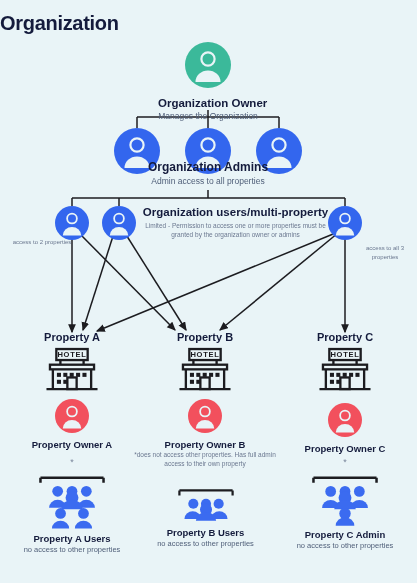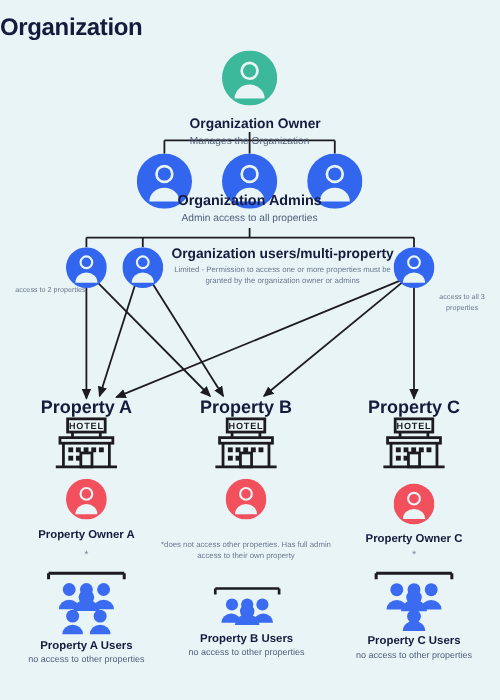--- a/index.html
+++ b/index.html
@@ -92,21 +92,21 @@
     color: #7a869c;
     text-align: center;
   }
   .ou-title {
     font-size: 11.5px;
     font-weight: bold;
     color: #141b3c;
     white-space: nowrap;
   }
   .prop-title {
-    font-size: 15px;
+    font-size: 11px;
     font-weight: bold;
     color: #141b3c;
     white-space: nowrap;
   }
   .owner-title {
     font-size: 9.5px;
     font-weight: bold;
     color: #141b3c;
     white-space: nowrap;
   }
@@ -322,20 +322,21 @@
     </svg>
   </div>
   <div class="node" style="left:155px; top:399px; width:100px;">
     <span class="avatar">
       <svg width="34" height="34" viewBox="0 0 46 46">
         <circle cx="23" cy="23" r="23" fill="#f2505d"></circle>
         <circle cx="23" cy="17" r="6.6" fill="none" stroke="#e9f4f7" stroke-width="2.4"></circle>
         <path d="M10.5,40 a12.5,11.5 0 0 1 25,0 z" fill="#e9f4f7"></path>
       </svg>
     </span>
+    <div class="owner-title" style="margin-top:2px;">Property Owner B</div>
   </div>
   <div class="note-small" style="position:absolute; left:126px; top:450px; width:158px;">*does not access other properties. Has full admin access to their own property</div>
   <div class="node" style="left:148px; top:486px; width:115px;">
     <svg width="76" height="38" viewBox="0 0 120 56" style="display:block; margin:0 auto;">
       <g stroke="#1c1c20" stroke-width="3.5" fill="none">
         <path d="M18,5 L18,13 M18,5 L102,5 M102,5 L102,13"></path>
       </g>
       <g fill="#3b6bf0">
         <circle cx="40" cy="26" r="8"></circle>
         <circle cx="60" cy="26" r="8"></circle>
@@ -396,17 +397,17 @@
         <circle cx="60" cy="24" r="7.5"></circle>
         <circle cx="80" cy="24" r="7.5"></circle>
         <path d="M28,47 a12,11 0 0 1 24,0 z"></path>
         <path d="M68,47 a12,11 0 0 1 24,0 z"></path>
         <circle cx="60" cy="33" r="9"></circle>
         <path d="M45,49 a15,13 0 0 1 30,0 z"></path>
         <circle cx="60" cy="55" r="8"></circle>
         <path d="M47,72 a13,12 0 0 1 26,0 z"></path>
       </g>
     </svg>
-    <div class="group-label" style="margin-top:3px;">Property C Users</div>
+    <div class="group-label" style="margin-top:3px;">Property C Admin</div>
     <div class="group-sub" style="margin-top:1px;">no access to other properties</div>
   </div>
 
 </div>
 
 </body></html>

